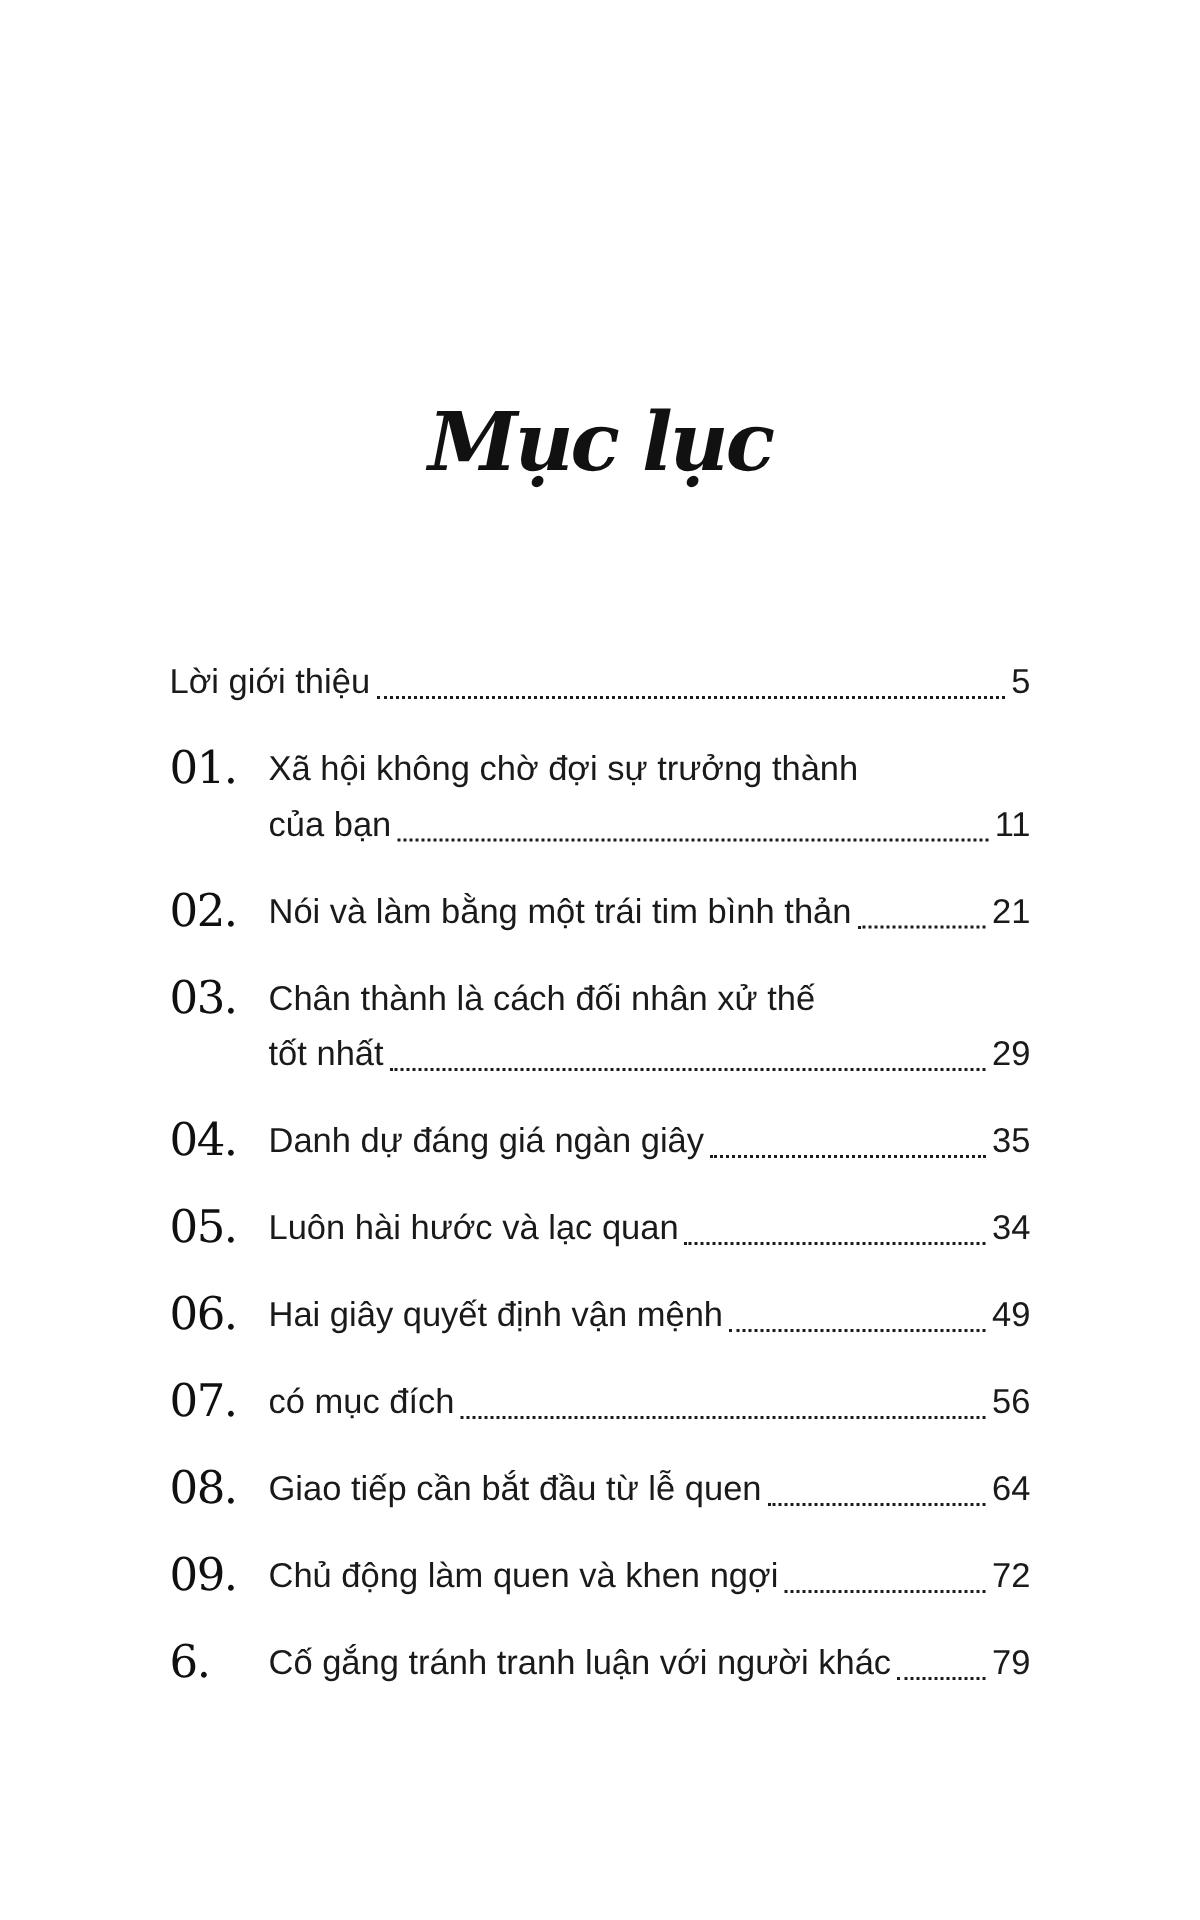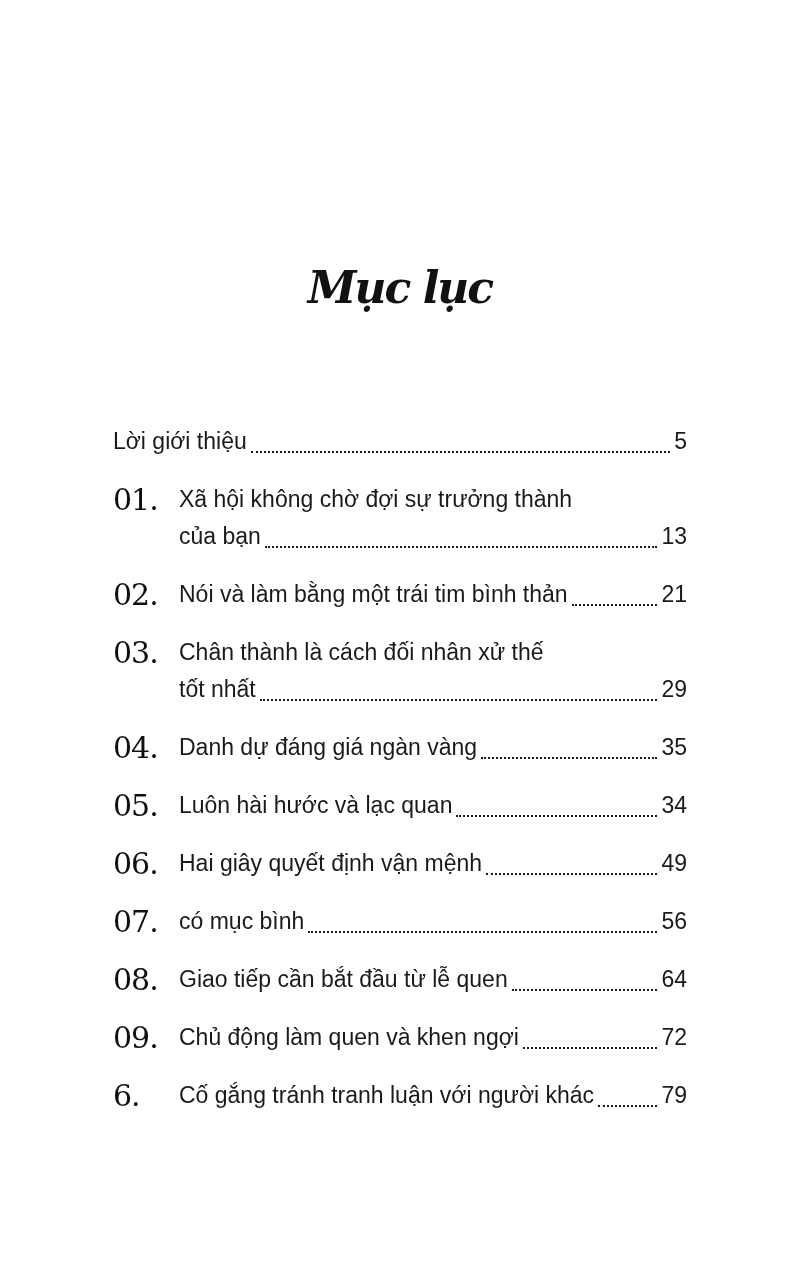--- a/index.html
+++ b/index.html
@@ -14,21 +14,21 @@
   .page {
     box-sizing: border-box;
     padding-top: 262px;
   }
   .title {
     margin: 0 0 110px 0;
     text-align: center;
     font-family: "DejaVu Serif", serif;
     font-style: italic;
     font-weight: 700;
-    font-size: 44px;
+    font-size: 54px;
     letter-spacing: -2px;
     color: #111111;
   }
   .toc {
     width: 574px;
     margin-left: 113px;
   }
   .row {
     display: flex;
     margin-bottom: 21px;
@@ -84,21 +84,21 @@
 
     <div class="row">
       <span class="num">01.</span>
       <div class="body">
         <div class="line">
           <span class="txt">Xã hội không chờ đợi sự trưởng thành</span>
         </div>
         <div class="line">
           <span class="txt">của bạn</span>
           <span class="leader"></span>
-          <span class="pg">13</span>
+          <span class="pg">11</span>
         </div>
       </div>
     </div>
 
     <div class="row">
       <span class="num">02.</span>
       <div class="body">
         <div class="line">
           <span class="txt">Nói và làm bằng một trái tim bình thản</span>
           <span class="leader"></span>
@@ -118,21 +118,21 @@
           <span class="leader"></span>
           <span class="pg">29</span>
         </div>
       </div>
     </div>
 
     <div class="row">
       <span class="num">04.</span>
       <div class="body">
         <div class="line">
-          <span class="txt">Danh dự đáng giá ngàn vàng</span>
+          <span class="txt">Danh dự đáng giá ngàn giây</span>
           <span class="leader"></span>
           <span class="pg">35</span>
         </div>
       </div>
     </div>
 
     <div class="row">
       <span class="num">05.</span>
       <div class="body">
         <div class="line">
@@ -151,21 +151,21 @@
           <span class="leader"></span>
           <span class="pg">49</span>
         </div>
       </div>
     </div>
 
     <div class="row">
       <span class="num">07.</span>
       <div class="body">
         <div class="line">
-          <span class="txt">có mục bình</span>
+          <span class="txt">có mục đích</span>
           <span class="leader"></span>
           <span class="pg">56</span>
         </div>
       </div>
     </div>
 
     <div class="row">
       <span class="num">08.</span>
       <div class="body">
         <div class="line">

